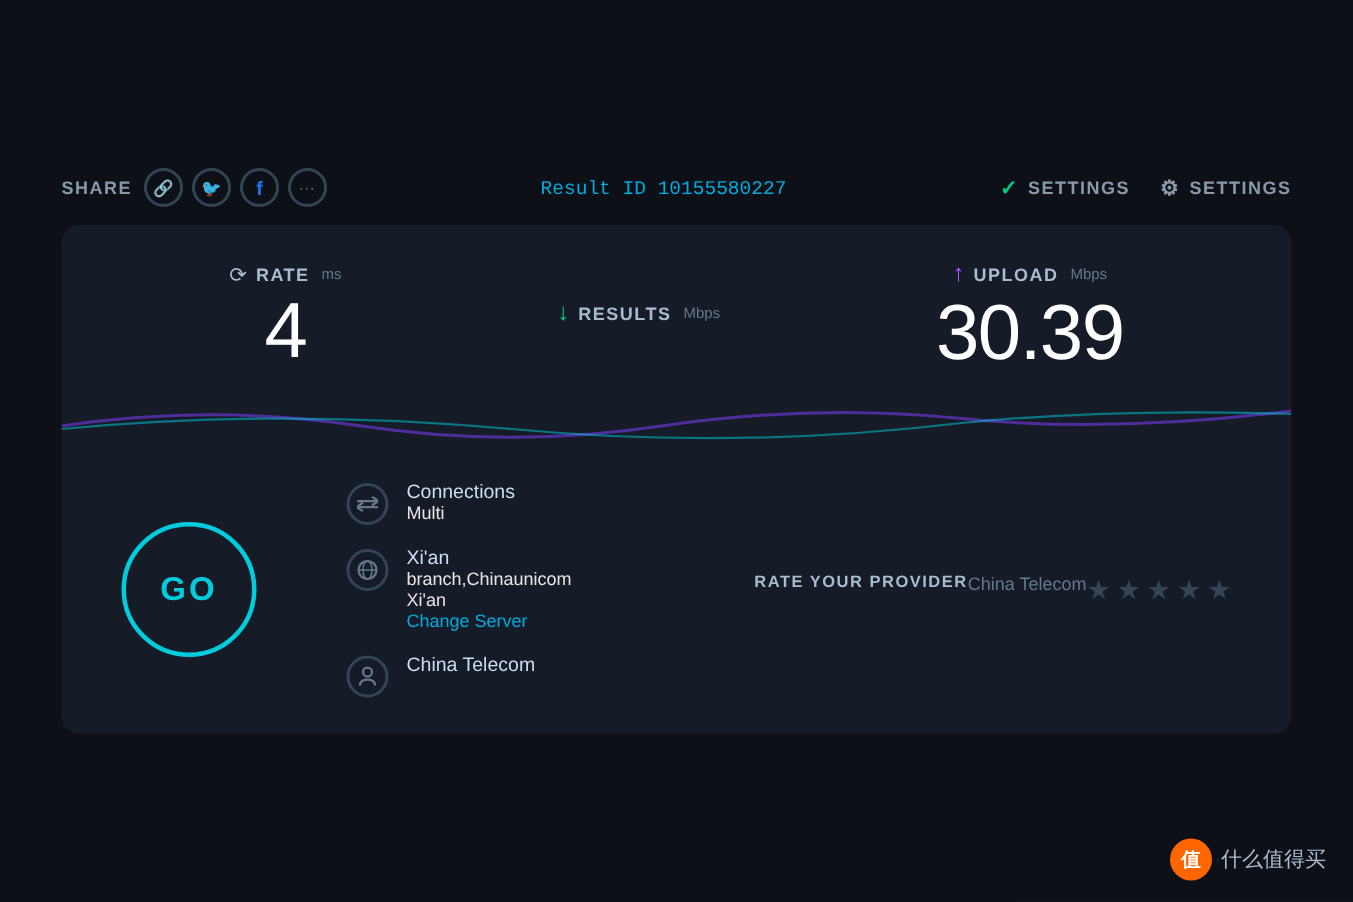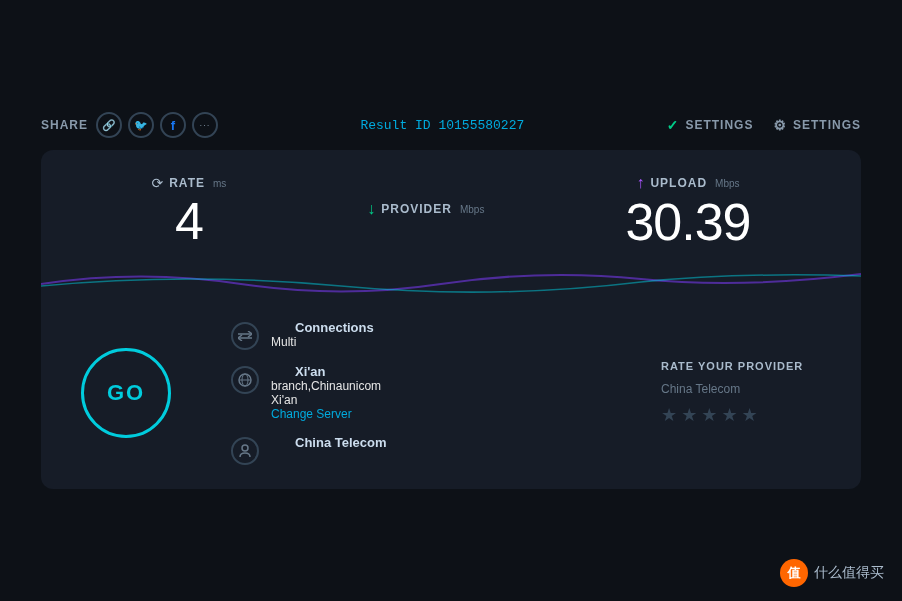--- a/index.html
+++ b/index.html
@@ -218,39 +218,38 @@
     }
 
     .info-row-content {
       display: flex;
       flex-direction: column;
     }
 
     .info-row-title {
       color: #ccddee;
       font-size: 13px;
-      font-weight: bold;
-      margin-left: 24px;
+      font-weight: normal;
     }
 
     .info-row-sub {
       color: #e5e5e5;
       font-size: 12px;
     }
 
     .info-row-link {
       color: #00aadd;
       font-size: 12px;
       cursor: pointer;
       text-decoration: none;
     }
 
     .rate-section {
       display: flex;
-      flex-direction: column;
+      align-items: center;
       justify-content: center;
       min-width: 160px;
     }
 
     .rate-title {
       color: #aabbcc;
       font-size: 11px;
       font-weight: bold;
       letter-spacing: 1px;
       margin-bottom: 10px;
@@ -337,21 +336,21 @@
         <span class="metric-icon ping">⟳</span>
         <span class="metric-label">RATE</span>
         <span class="metric-unit">ms</span>
       </div>
       <span class="metric-value">4</span>
     </div>
 
     <div class="metric">
       <div class="metric-header">
         <span class="metric-icon download" style="font-size:16px;">↓</span>
-        <span class="metric-label">PROVIDER</span>
+        <span class="metric-label">RESULTS</span>
         <span class="metric-unit">Mbps</span>
       </div>
     </div>
 
     <div class="metric">
       <div class="metric-header">
         <span class="metric-icon upload" style="font-size:16px;">↑</span>
         <span class="metric-label">UPLOAD</span>
         <span class="metric-unit">Mbps</span>
       </div>

